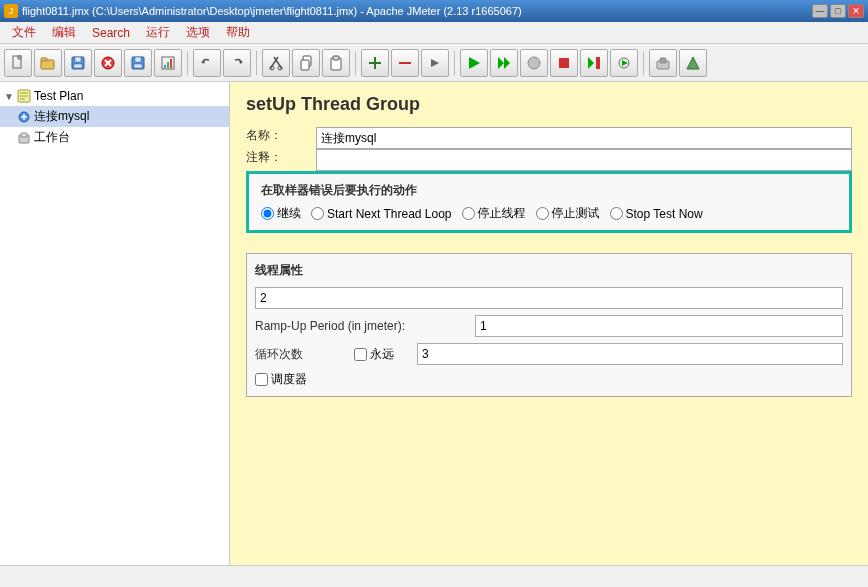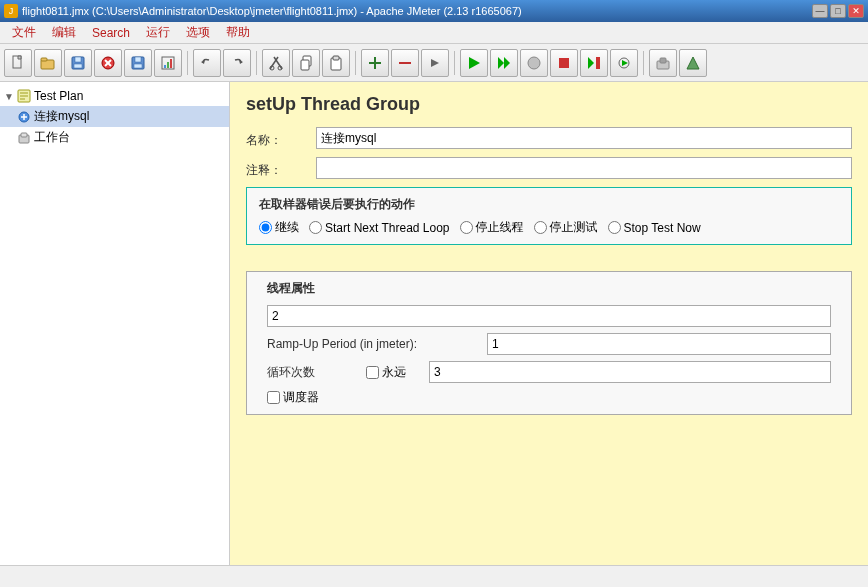--- a/index.html
+++ b/index.html
@@ -156,43 +156,42 @@
     .panel-title {
       font-size: 18px;
       font-weight: bold;
       color: #333;
       margin-bottom: 12px;
     }
 
     
     .form-row {
       display: flex;
-      align-items: flex-end;
-      margin-bottom: 8px;
+      align-items: flex-start;
     }
     .form-label {
       width: 70px;
       font-size: 12px;
       color: #333;
       flex-shrink: 0;
     }
     .form-input {
       flex: 1;
       height: 22px;
       border: 1px solid #aaa;
       padding: 1px 4px;
       font-size: 12px;
       background: white;
       outline: none;
     }
 
     .section-box {
-      border: 1px solid #14b8a6;
+      border: 3px solid #14b8a6;
       padding: 8px 12px;
-      margin-bottom: 26px;
+      margin-bottom: 20px;
       background: #f8f8f8;
       position: relative;
     }
     .section-legend {
       font-size: 12px;
       font-weight: bold;
       color: #333;
       margin-bottom: 6px;
     }
 
@@ -205,21 +204,21 @@
     .radio-item {
       display: flex;
       align-items: center;
       gap: 3px;
       cursor: pointer;
     }
     .radio-item input { cursor: pointer; }
 
     .thread-section {
       border: 1px solid #aaa;
-      padding: 8px 20px;
+      padding: 8px 8px;
       margin-bottom: 10px;
       background: #f8f8f8;
     }
     .thread-section-title {
       font-size: 12px;
       font-weight: bold;
       color: #333;
       margin-bottom: 8px;
     }
 

